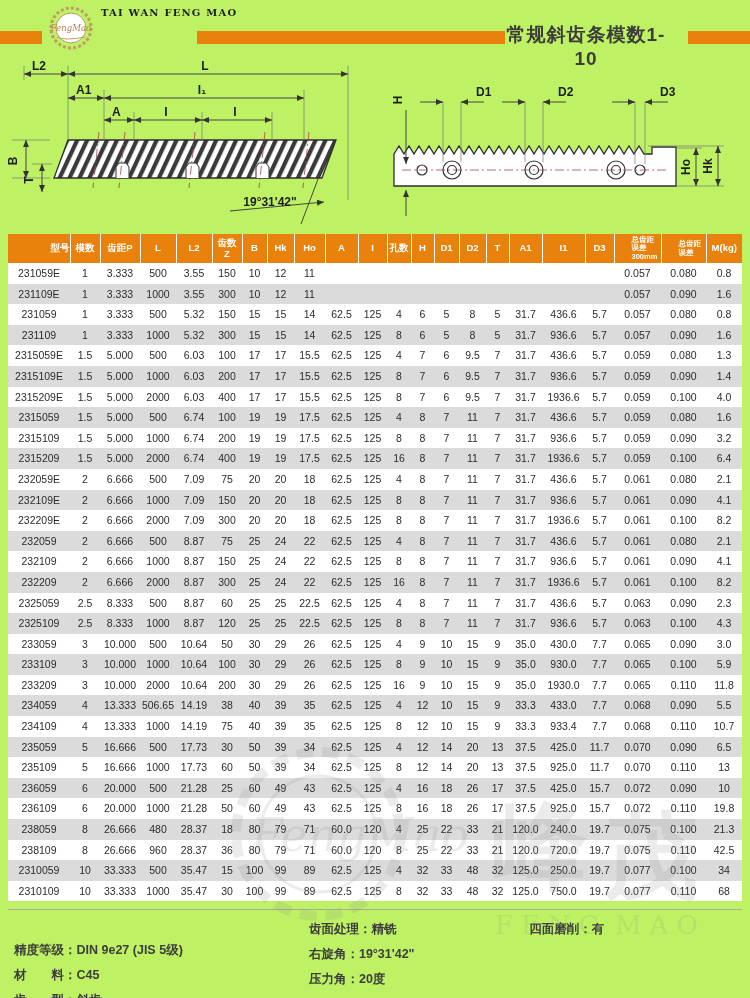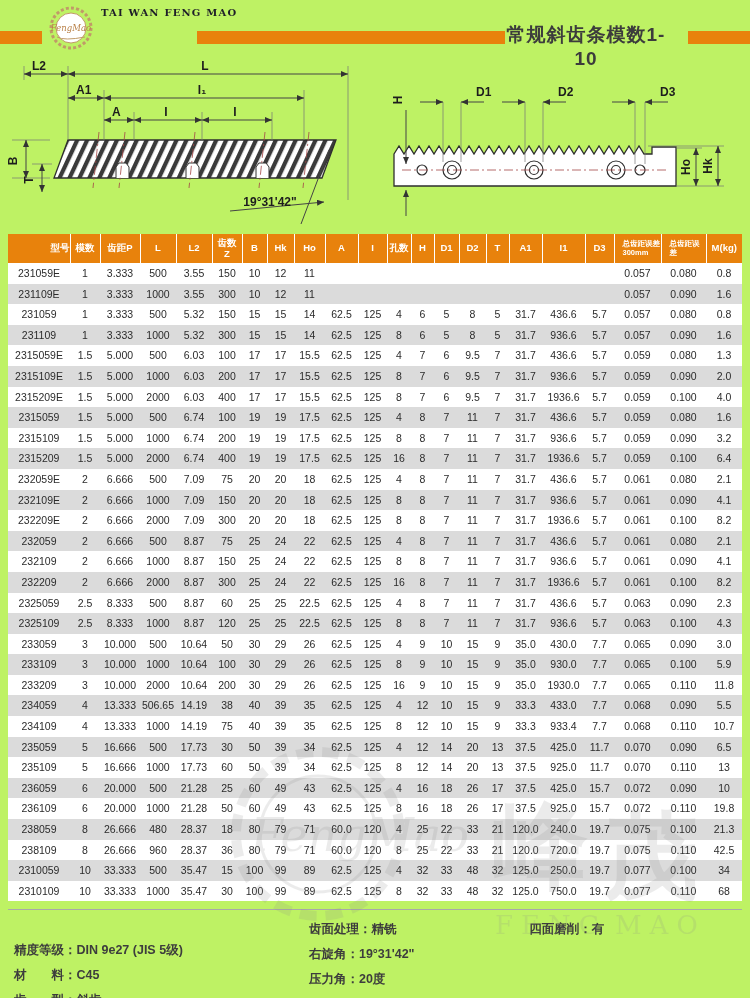--- a/index.html
+++ b/index.html
@@ -27,21 +27,21 @@
   .ext{stroke:#777;stroke-width:0.7;fill:none;}
   .redline{stroke:#a34646;stroke-width:0.8;fill:none;stroke-dasharray:9 3 2 3;}
   .lbl{font-family:"Liberation Sans",sans-serif;font-weight:700;font-size:12px;fill:#1d1d1d;}
   .body-line{stroke:#2e2e2e;stroke-width:1.3;fill:#fff;}
 
   
   .tbl-wrap{position:relative;margin:4px 8px 0 8px;}
   table{width:734px;border-collapse:collapse;table-layout:fixed;}
   th{background:var(--accent);color:#fff;font-weight:700;font-size:9.5px;height:29px;padding:1px 0;border-left:1px solid #fff;white-space:pre-line;line-height:1.12;vertical-align:middle;text-align:center;}
   th:first-child{border-left:none;text-align:right;}
-  th.th-tiny{font-size:7.5px;text-align:left;padding-left:8px;}
+  th.th-tiny{font-size:7.5px;text-align:left;padding-left:17px;}
   td{height:20.6px;padding:0;font-size:10.5px;color:#2b2b2b;text-align:center;line-height:20.6px;white-space:nowrap;overflow:hidden;}
   tbody tr:nth-child(even){background:#DBDBDB;}
   tbody tr:nth-child(odd){background:#fff;}
 
   
   .wm{position:absolute;left:195px;top:495px;width:520px;height:230px;opacity:0.16;pointer-events:none;z-index:5;}
   .wm text{fill:#8a8a8a;}
   .wm .ring{stroke:#8a8a8a;fill:none;}
 
   
@@ -371,21 +371,21 @@
             <td>8</td>
             <td>7</td>
             <td>6</td>
             <td>9.5</td>
             <td>7</td>
             <td>31.7</td>
             <td>936.6</td>
             <td>5.7</td>
             <td>0.059</td>
             <td>0.090</td>
-            <td>2.0</td>
+            <td>1.4</td>
           </tr>
           <tr>
             <td>2315209E</td>
             <td>1.5</td>
             <td>5.000</td>
             <td>2000</td>
             <td>6.03</td>
             <td>400</td>
             <td>17</td>
             <td>17</td>

